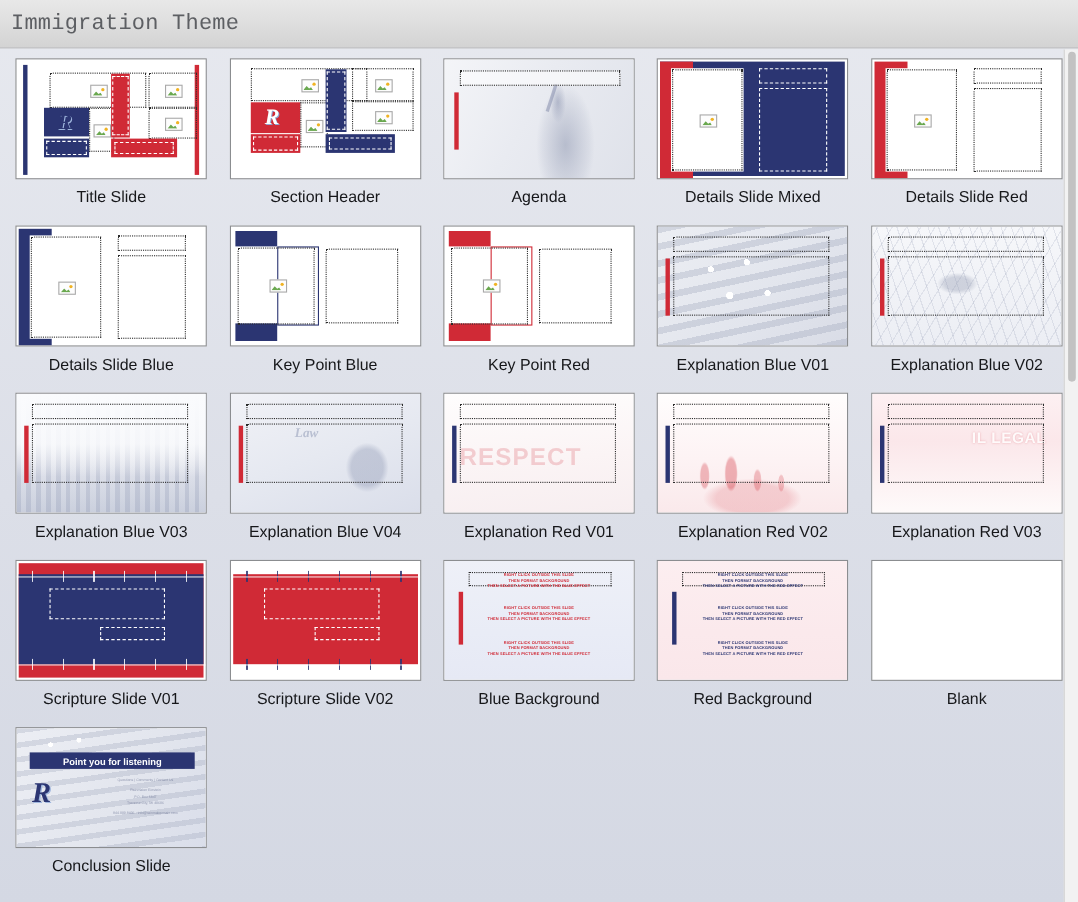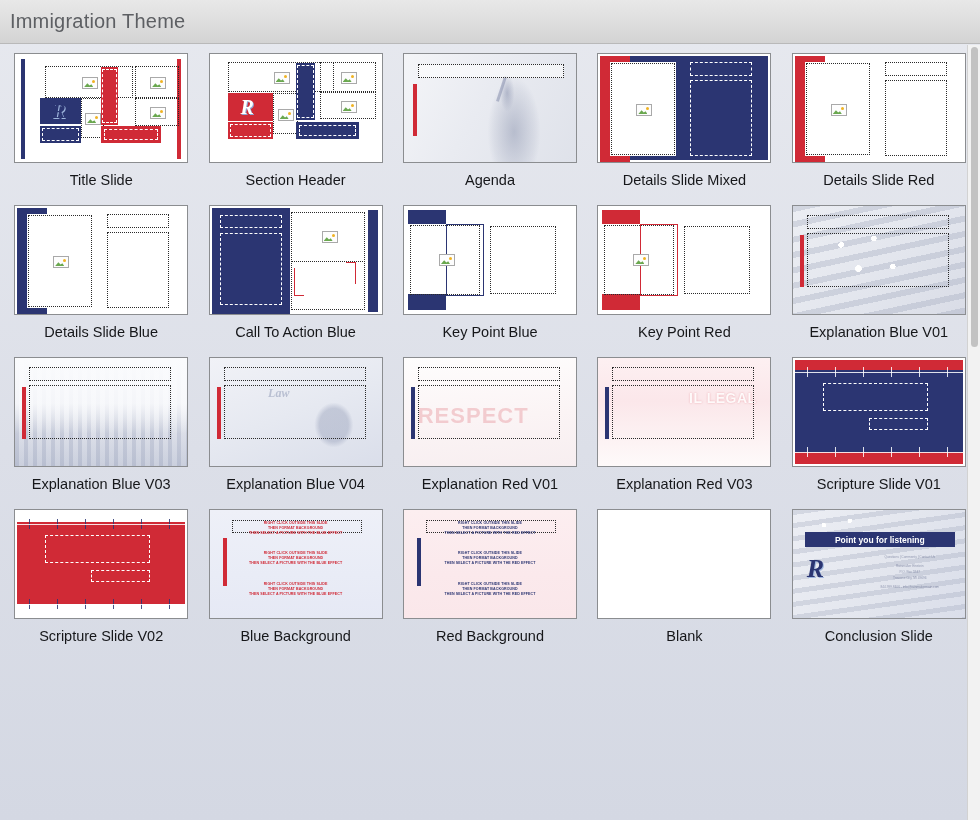--- a/index.html
+++ b/index.html
@@ -13,20 +13,21 @@
     position: relative;
   }
 
   
   .titlebar {
     height: 44px;
     background: linear-gradient(180deg,#e8e8e8 0%, #dedede 50%, #d3d3d3 100%);
     border-bottom: 1px solid #b9b9b9;
     display: flex; align-items: center;
     padding-left: 10px;
+    font-family: Liberation Mono, monospace;
   }
   .titlebar-text {
     font-size: 20px; color: #5d5f63; letter-spacing: .2px;
   }
 
   
   .grid {
     position: absolute;
     top: 45px; left: 0; right: 0; bottom: 0;
     padding: 8px 4px 0 4px;
@@ -329,37 +330,20 @@
         <div class="ph" style="left:1px;top:1px;right:1px;bottom:1px">
             <div class="picicon" style="left:24px;top:40px"></div>
           </div>
       </div>
       <div class="ph" style="left:92px;top:8px;width:62px;height:14px"></div>
       <div class="ph" style="left:92px;top:26px;width:62px;height:76px"></div>
     </div>
     <div class="label">Details Slide Blue</div>
   </div>
 
-  <div class="cell">
-    <div class="thumb">
-      <div class="fill-blue" style="left:2px;top:2px;width:78px;height:106px"></div>
-      <div class="ph-w" style="left:10px;top:9px;width:62px;height:13px"></div>
-      <div class="ph-w" style="left:10px;top:27px;width:62px;height:72px"></div>
-      <div class="ph" style="left:81px;top:6px;width:74px;height:98px">
-          <div class="picicon" style="left:30px;top:18px"></div>
-        </div>
-      <div style="position:absolute;left:82px;top:55px;width:73px;height:1px;border-top:1px dotted #2b2b2b"></div>
-      <div style="position:absolute;left:84px;top:62px;width:1px;height:28px;background:#d02a36"></div>
-      <div style="position:absolute;left:84px;top:89px;width:10px;height:1px;background:#d02a36"></div>
-      <div style="position:absolute;left:145px;top:56px;width:1px;height:22px;background:#d02a36"></div>
-      <div style="position:absolute;left:136px;top:56px;width:10px;height:1px;background:#d02a36"></div>
-      <div class="bar-blue" style="right:4px;top:4px;width:10px;height:102px"></div>
-    </div>
-    <div class="label">Call To Action Blue</div>
-  </div>
 
 
   <div class="cell">
     <div class="thumb">
       <div class="fill-blue" style="left:4px;top:4px;width:38px;height:14px"></div>
       <div class="fill-blue" style="left:4px;top:88px;width:38px;height:16px"></div>
       <div style="position:absolute;left:42px;top:18px;width:38px;height:72px;border:1px solid #2b3572"></div>
       <div class="ph" style="left:6px;top:19px;width:70px;height:70px">
           <div class="picicon" style="left:28px;top:28px"></div>
         </div>
@@ -384,20 +368,29 @@
   <div class="cell">
     <div class="thumb">
       <div class="photo photo-flag"></div>
       <div class="ph" style="left:14px;top:9px;width:142px;height:14px"></div>
       <div class="ph" style="left:14px;top:27px;width:142px;height:54px"></div>
       <div class="bar-red" style="left:7px;top:29px;width:4px;height:52px"></div>
     </div>
     <div class="label">Explanation Blue V01</div>
   </div>
 
+  <div class="cell">
+    <div class="thumb">
+      <div class="photo photo-wire"></div>
+      <div class="ph" style="left:14px;top:9px;width:142px;height:14px"></div>
+      <div class="ph" style="left:14px;top:27px;width:142px;height:54px"></div>
+      <div class="bar-red" style="left:7px;top:29px;width:4px;height:52px"></div>
+    </div>
+    <div class="label">Explanation Blue V02</div>
+  </div>
 
   <div class="cell">
     <div class="thumb">
       <div class="photo photo-city"></div>
       <div class="ph" style="left:14px;top:9px;width:142px;height:14px"></div>
       <div class="ph" style="left:14px;top:27px;width:142px;height:54px"></div>
       <div class="bar-red" style="left:7px;top:29px;width:4px;height:52px"></div>
     </div>
     <div class="label">Explanation Blue V03</div>
   </div>
@@ -415,20 +408,29 @@
   <div class="cell">
     <div class="thumb">
       <div class="photo photo-respect"></div>
       <div class="ph" style="left:14px;top:9px;width:142px;height:14px"></div>
       <div class="ph" style="left:14px;top:27px;width:142px;height:54px"></div>
       <div class="bar-blue" style="left:7px;top:29px;width:4px;height:52px"></div>
     </div>
     <div class="label">Explanation Red V01</div>
   </div>
 
+  <div class="cell">
+    <div class="thumb">
+      <div class="photo photo-family"></div>
+      <div class="ph" style="left:14px;top:9px;width:142px;height:14px"></div>
+      <div class="ph" style="left:14px;top:27px;width:142px;height:54px"></div>
+      <div class="bar-blue" style="left:7px;top:29px;width:4px;height:52px"></div>
+    </div>
+    <div class="label">Explanation Red V02</div>
+  </div>
 
   <div class="cell">
     <div class="thumb">
       <div class="photo photo-illegal"></div>
       <div class="ph" style="left:14px;top:9px;width:142px;height:14px"></div>
       <div class="ph" style="left:14px;top:27px;width:142px;height:54px"></div>
       <div class="bar-blue" style="left:7px;top:29px;width:4px;height:52px"></div>
     </div>
     <div class="label">Explanation Red V03</div>
   </div>

